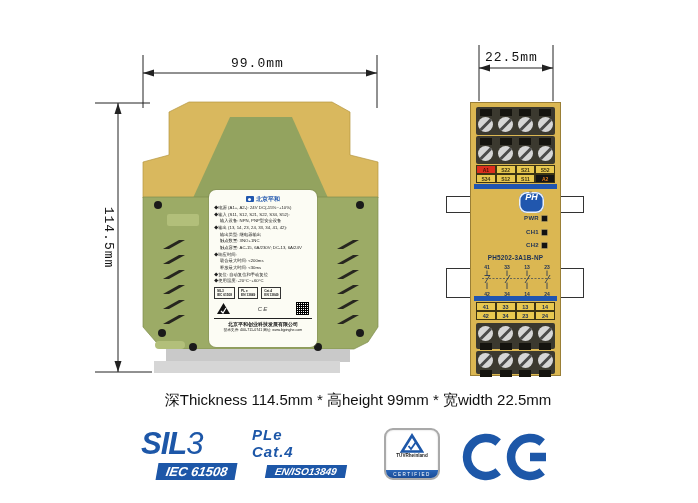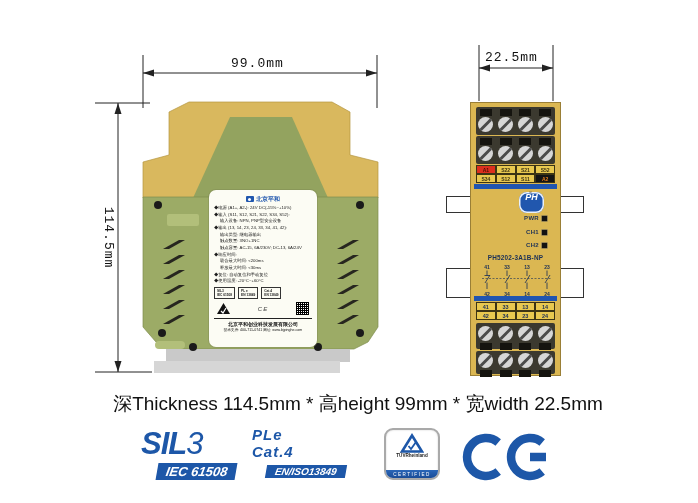--- a/index.html
+++ b/index.html
@@ -69,21 +69,21 @@
   .led-row .lbl { font-size:6px; font-weight:bold; color:#1a2f57; letter-spacing:.3px; }
   .led-row .led { width:5px; height:5px; background:#121212; margin-left:3px; box-shadow:0 0 0 .5px #555; }
   .model-txt { position:absolute; left:0; width:100%; text-align:center; font-size:6.4px; font-weight:bold; color:#1a2f57; letter-spacing:.2px; }
   .btm-cell { height:9px; background:#e8c84f; border:0.5px solid #3c3414; font-size:5.5px; font-weight:bold; color:#1a2f57;
     display:flex; align-items:center; justify-content:center; }
 
   .bracket { position:absolute; border:1px solid #333; background:#fff; z-index:0; }
 
   
   .caption { position:absolute; left:0; top:391px; width:100%; text-align:center; padding-left:24px;
-    font-size:19px; color:#111; }
+    font-size:15px; color:#111; }
 
   
   .blue { color:#1d57a8; }
   .sil-wrap { position:absolute; left:141px; top:426px; }
   .sil-main { font-size:31px; font-style:italic; white-space:nowrap; }
   .sil-main .t1 { font-weight:bold; letter-spacing:-1px; }
   .sil-main .t2 { font-weight:400; }
   .cert-badge { display:inline-block; background:#1d57a8; color:#fff; font-style:italic; font-weight:bold;
     transform:skewX(-10deg); padding:1px 9px; }
   .sil-badge { margin-left:16px; margin-top:-3px; font-size:13px; }

